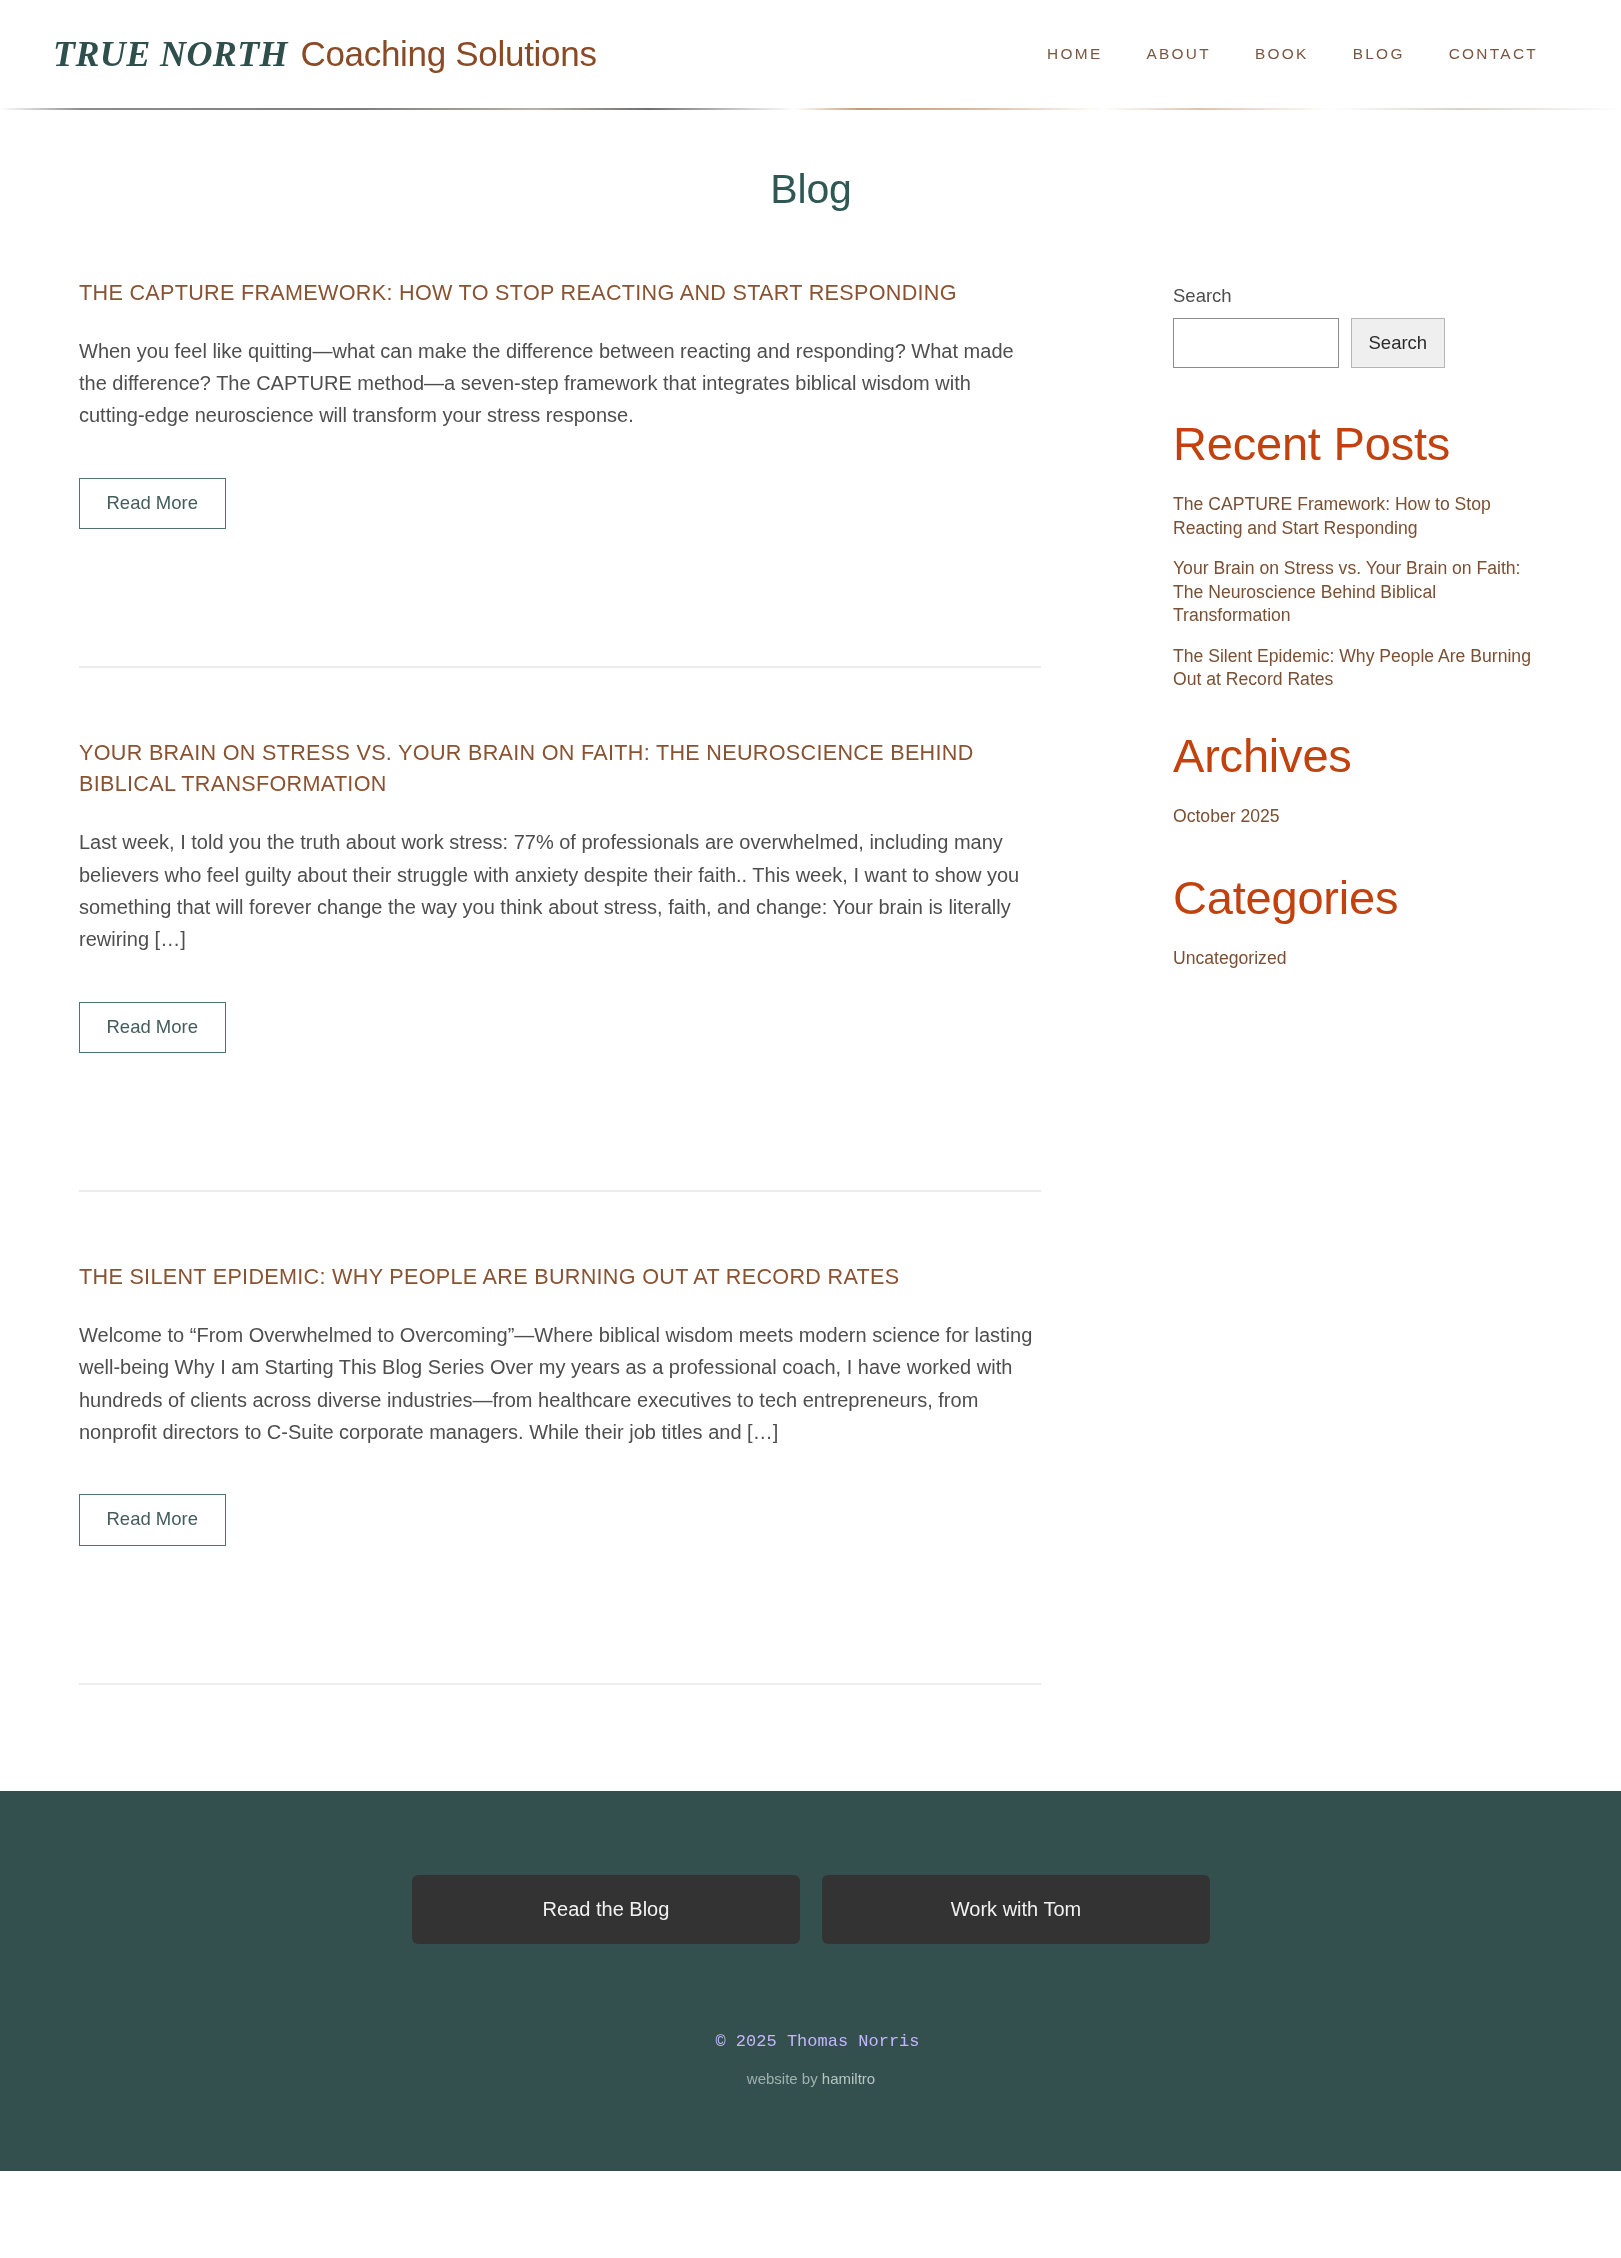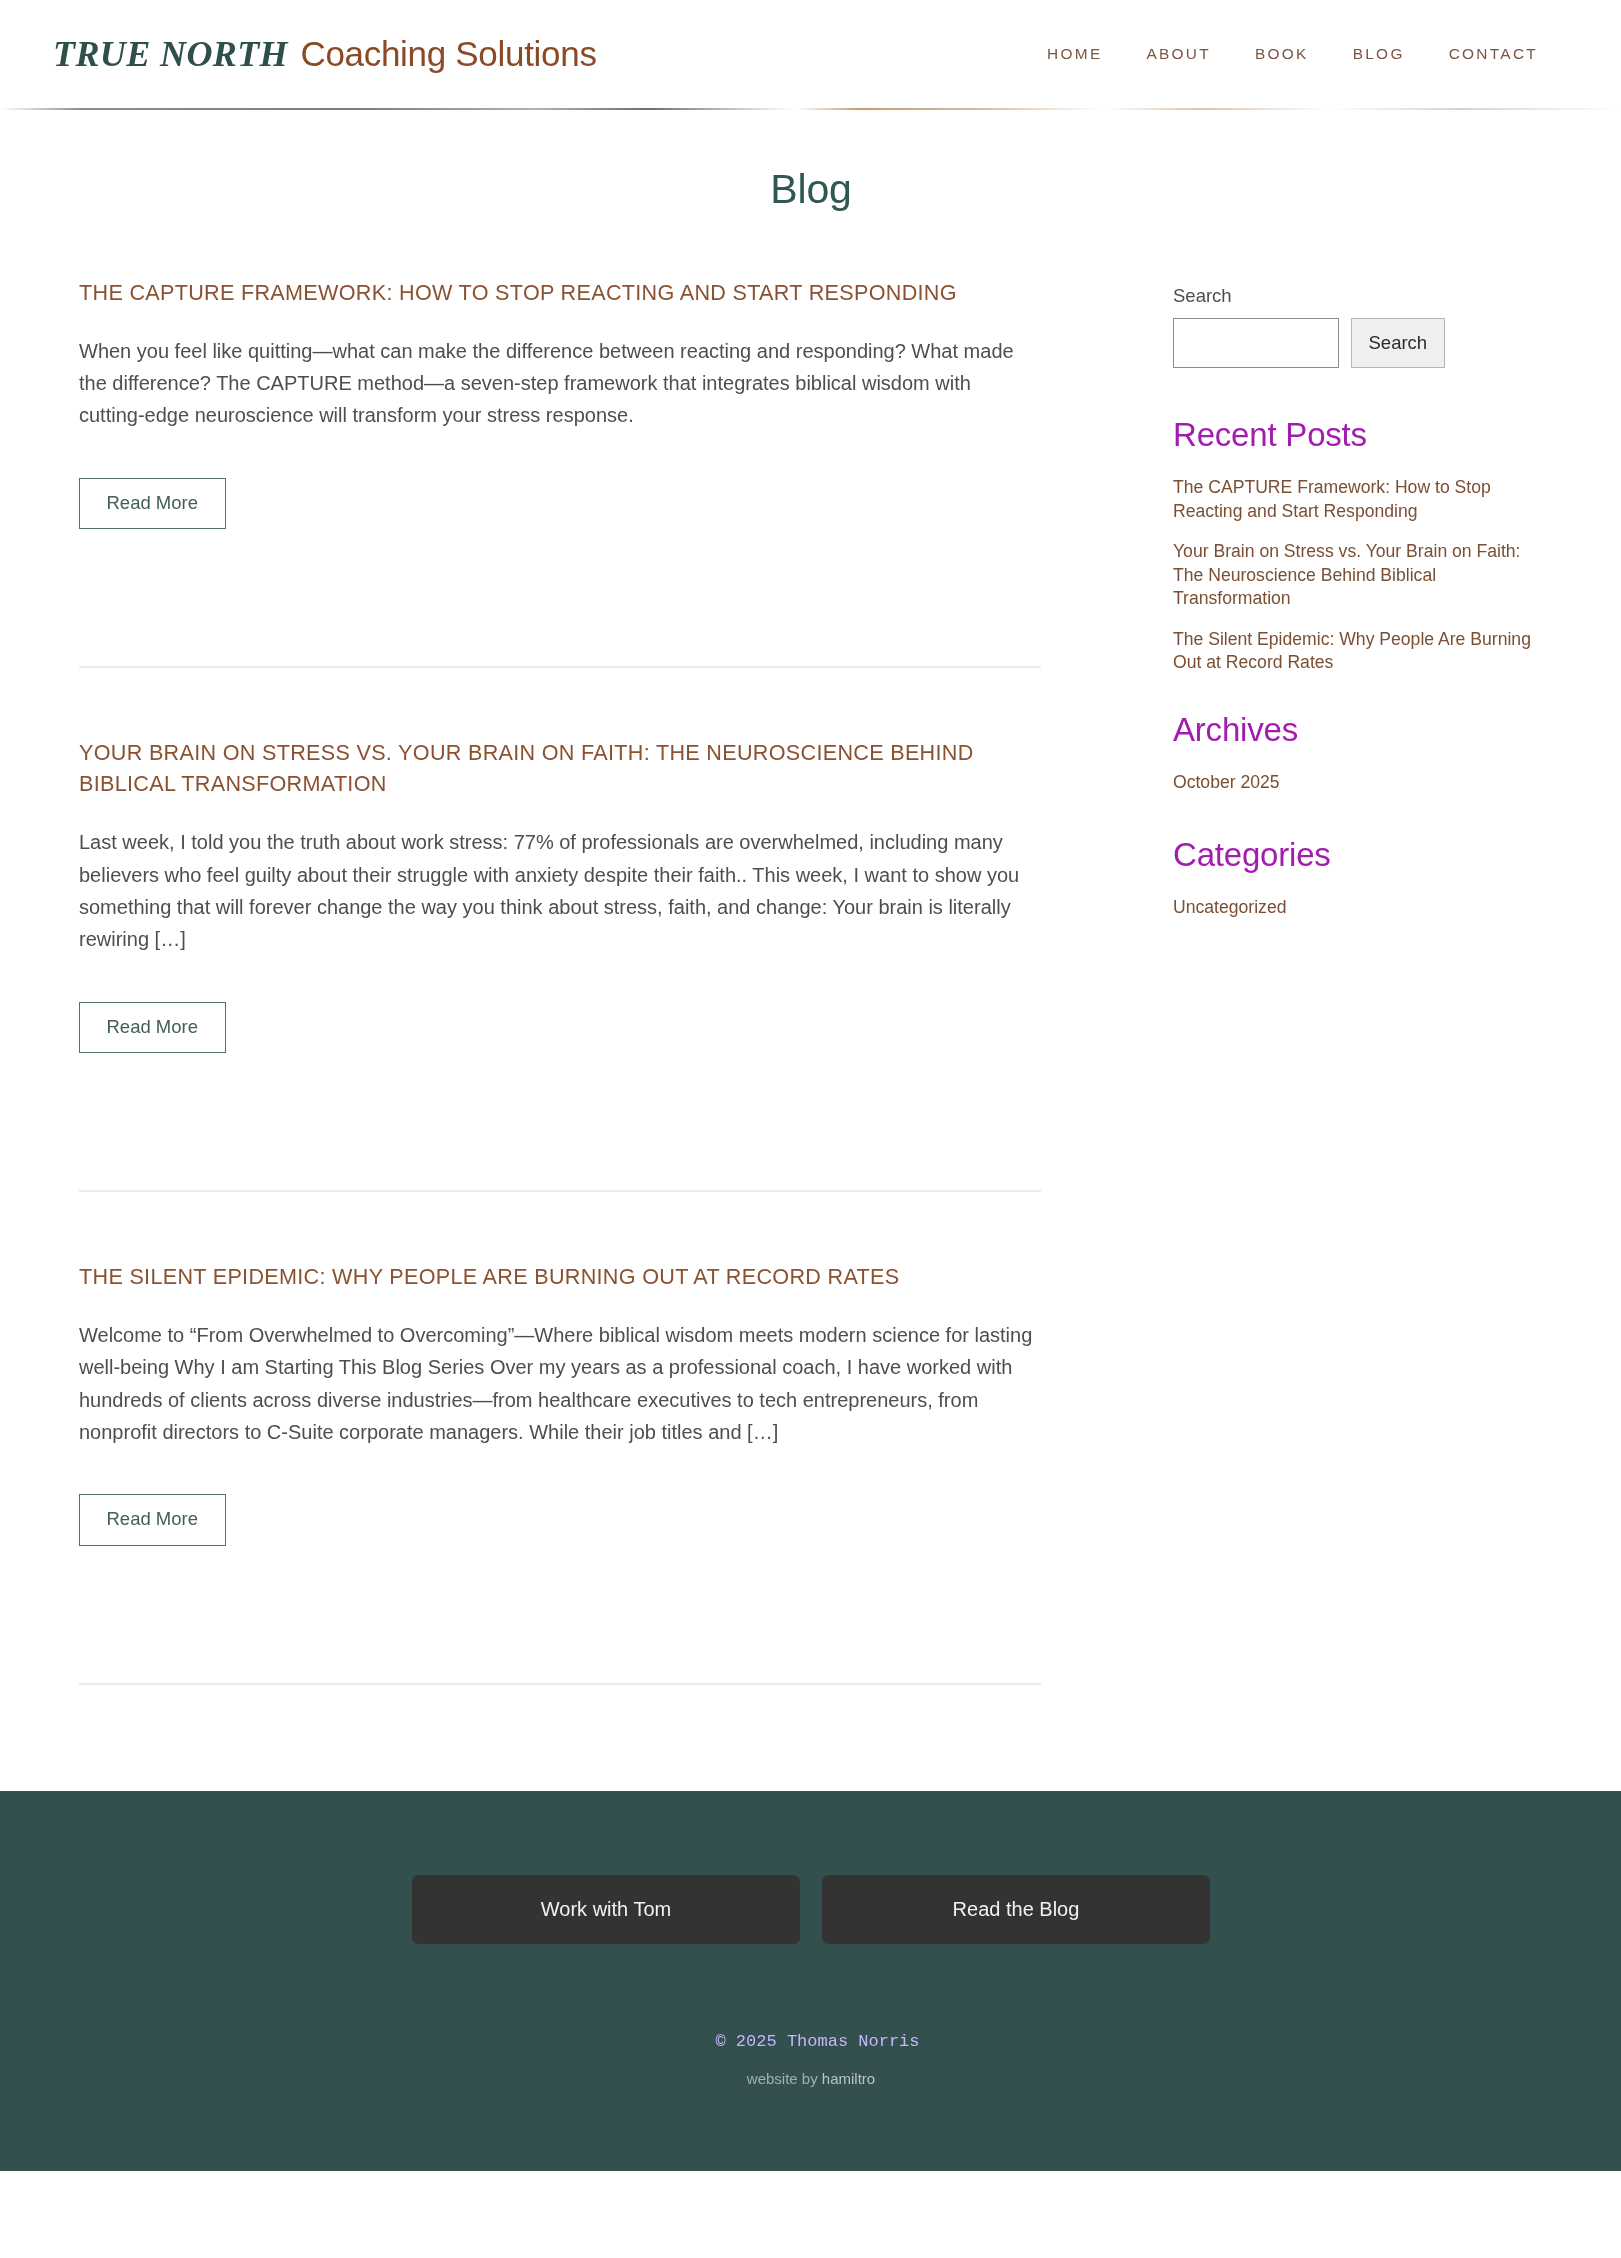--- a/index.html
+++ b/index.html
@@ -199,22 +199,22 @@
     font-family: "Liberation Sans", sans-serif;
     font-size: 18.5px;
     color: #2b2b2b;
     cursor: pointer;
     border-radius: 0;
   }
 
   .widget-title {
     font-family: "Liberation Sans", sans-serif;
     font-weight: 400;
-    font-size: 33px;
-    color: #a21caf;
+    font-size: 47px;
+    color: #c2410c;
     margin-top: 48px;
     margin-bottom: 22px;
     letter-spacing: -0.2px;
   }
 
   .widget-list { list-style: none; }
   .widget-list li { margin-bottom: 17.6px; }
   .widget-link {
     font-family: "Liberation Sans", sans-serif;
     font-size: 17.6px;
@@ -374,22 +374,22 @@
             <a class="widget-link">Uncategorized</a>
           </li>
       </ul>
     </section>
 
   </aside>
 </div>
 
 <footer class="site-footer">
   <div class="footer-buttons">
+    <button class="footer-button">Read the Blog</button>
     <button class="footer-button">Work with Tom</button>
-    <button class="footer-button">Read the Blog</button>
   </div>
 
   <div class="footer-meta">
     <div class="footer-copyright">© 2025 Thomas Norris</div>
     <div class="footer-credit"><span>website by </span><a>hamiltro</a></div>
   </div>
 </footer>
 
 
 </body></html>

